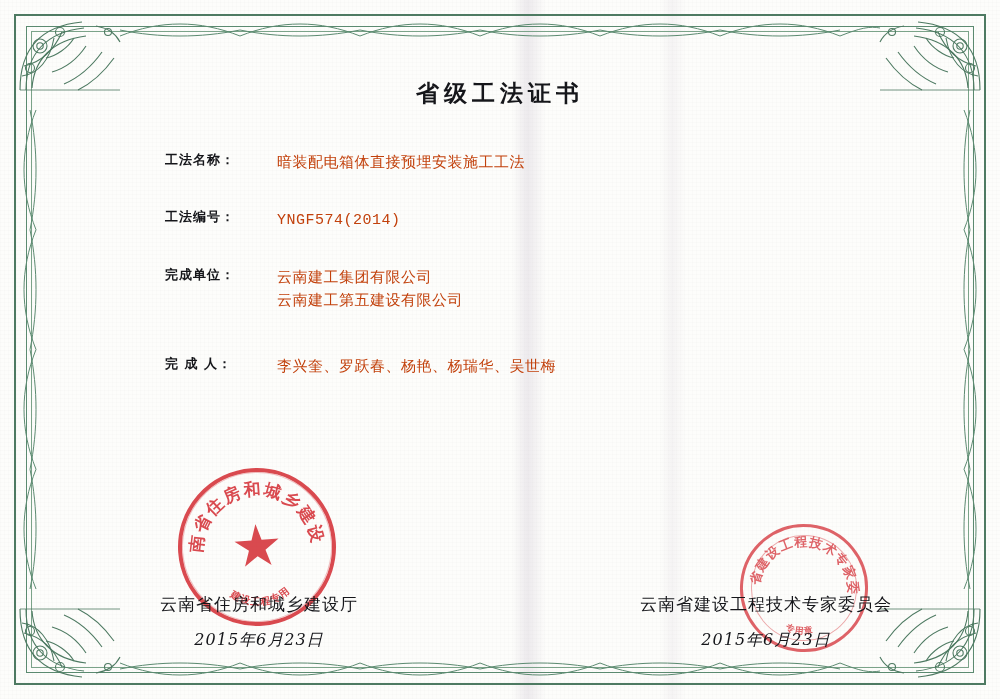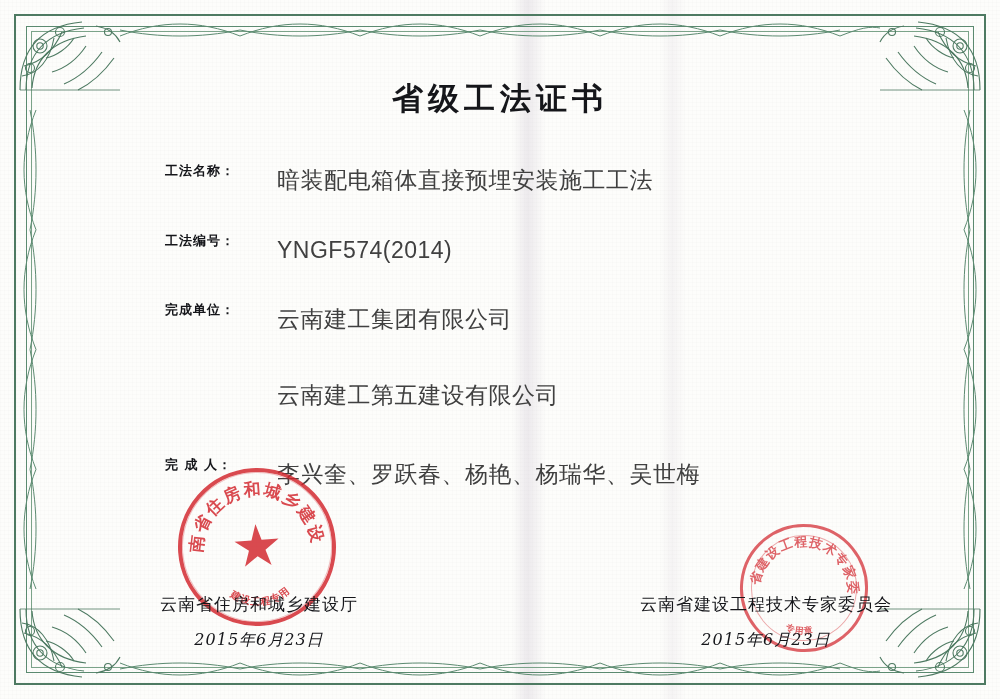--- a/index.html
+++ b/index.html
@@ -82,21 +82,21 @@
     position: absolute;
     left: 60px;
     top: 40px;
     right: 60px;
     bottom: 40px;
   }
   .cert-title {
     text-align: center;
     font-family: "DejaVu Serif", "Liberation Serif", serif;
     font-weight: bold;
-    font-size: 31px;
+    font-size: 23px;
     letter-spacing: 5px;
     color: #15161a;
     margin-top: 38px;
   }
   .fields {
     margin-top: 42px;
     padding-left: 105px;
   }
   .field-row {
     display: flex;
@@ -106,28 +106,28 @@
   .field-label {
     font-family: "DejaVu Serif", "Liberation Serif", serif;
     font-weight: bold;
     font-size: 13px;
     color: #15161a;
     width: 112px;
     flex: 0 0 112px;
     letter-spacing: 1px;
   }
   .field-value {
-    font-family: Liberation Sans, sans-serif;
-    font-size: 23px;
-    color: #404040;
+    font-family: Liberation Mono, monospace;
+    font-size: 15px;
+    color: #c2410c;
     letter-spacing: 0.5px;
     line-height: 1.55;
     padding-top: 1px;
   }
-  .field-value .line2 { display: block; margin-top: 40px; }
+  .field-value .line2 { display: block; }
   .field-row.unit { margin-bottom: 28px; }
   .field-row.person { margin-top: 42px; margin-bottom: 16px; }
 
   .signature-area {
     position: absolute;
     left: 60px;
     right: 60px;
     bottom: 48px;
     display: flex;
     justify-content: space-between;

